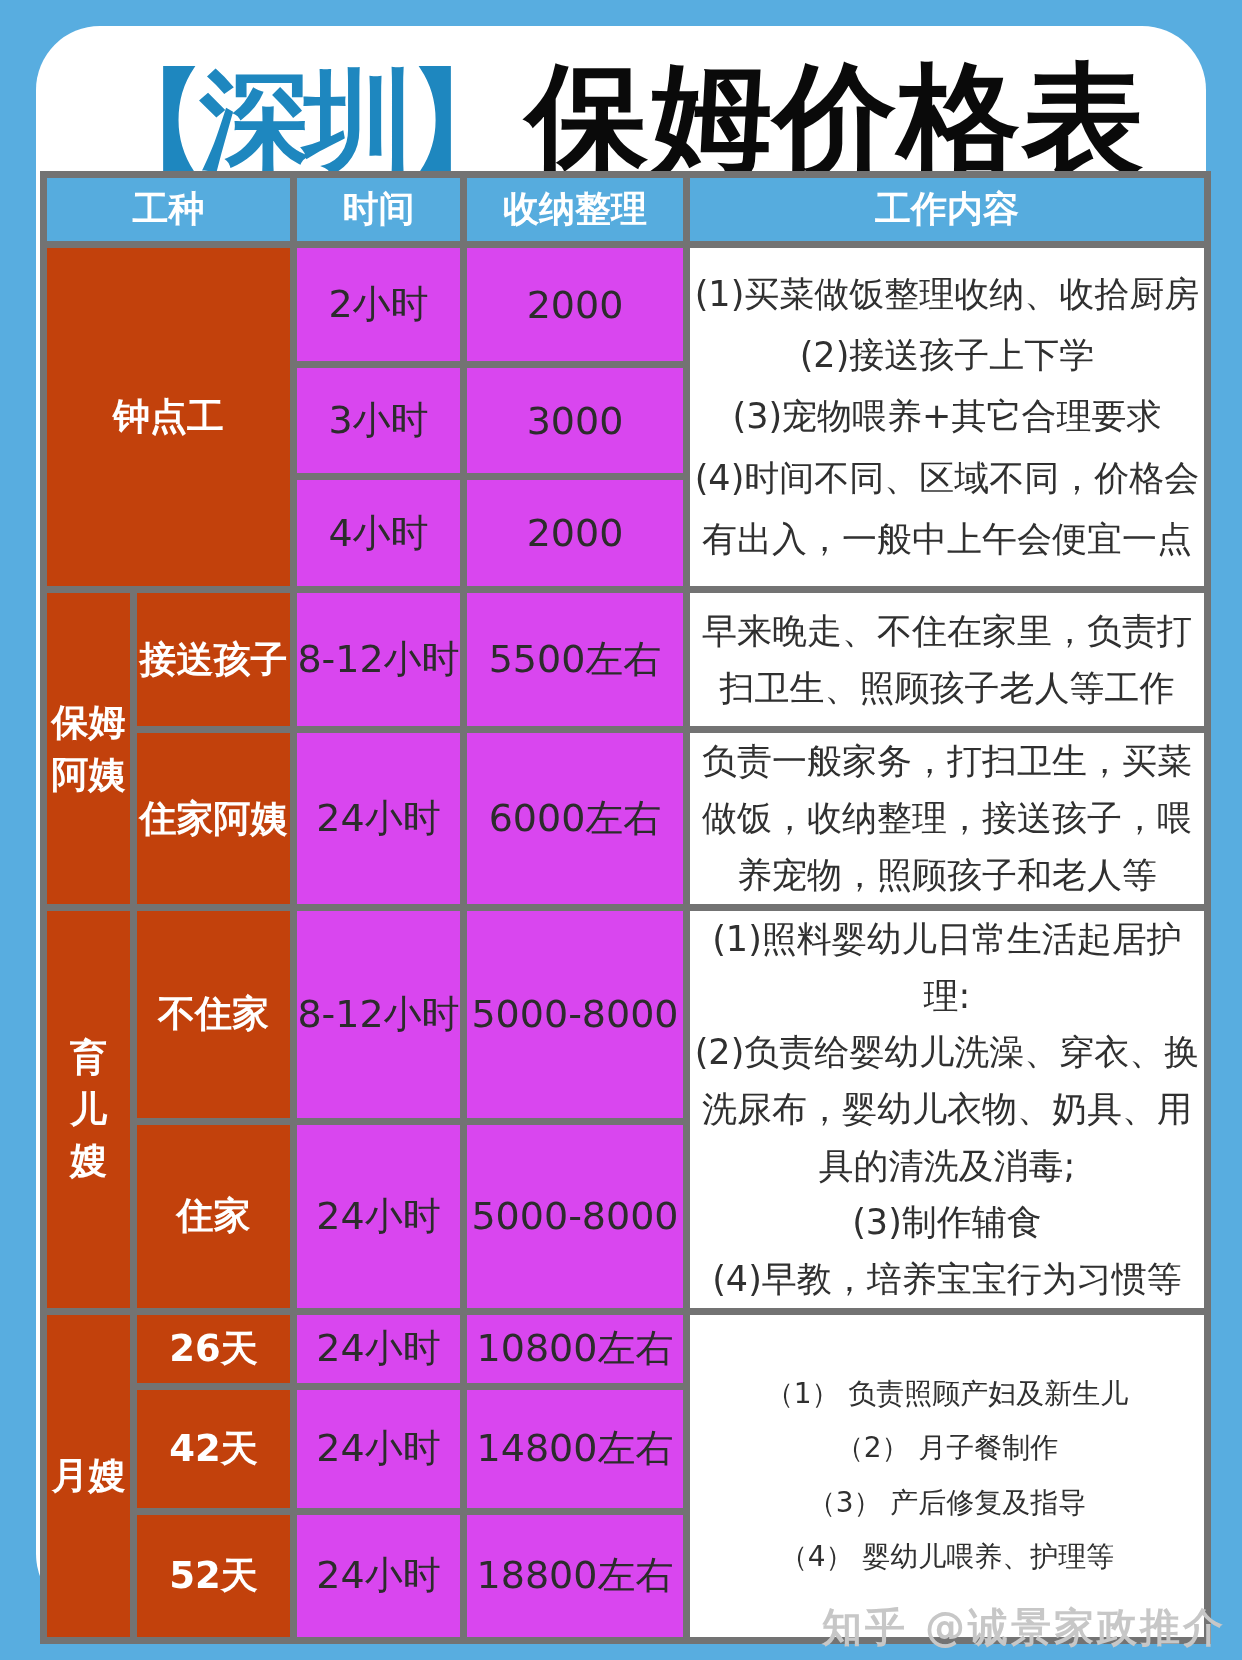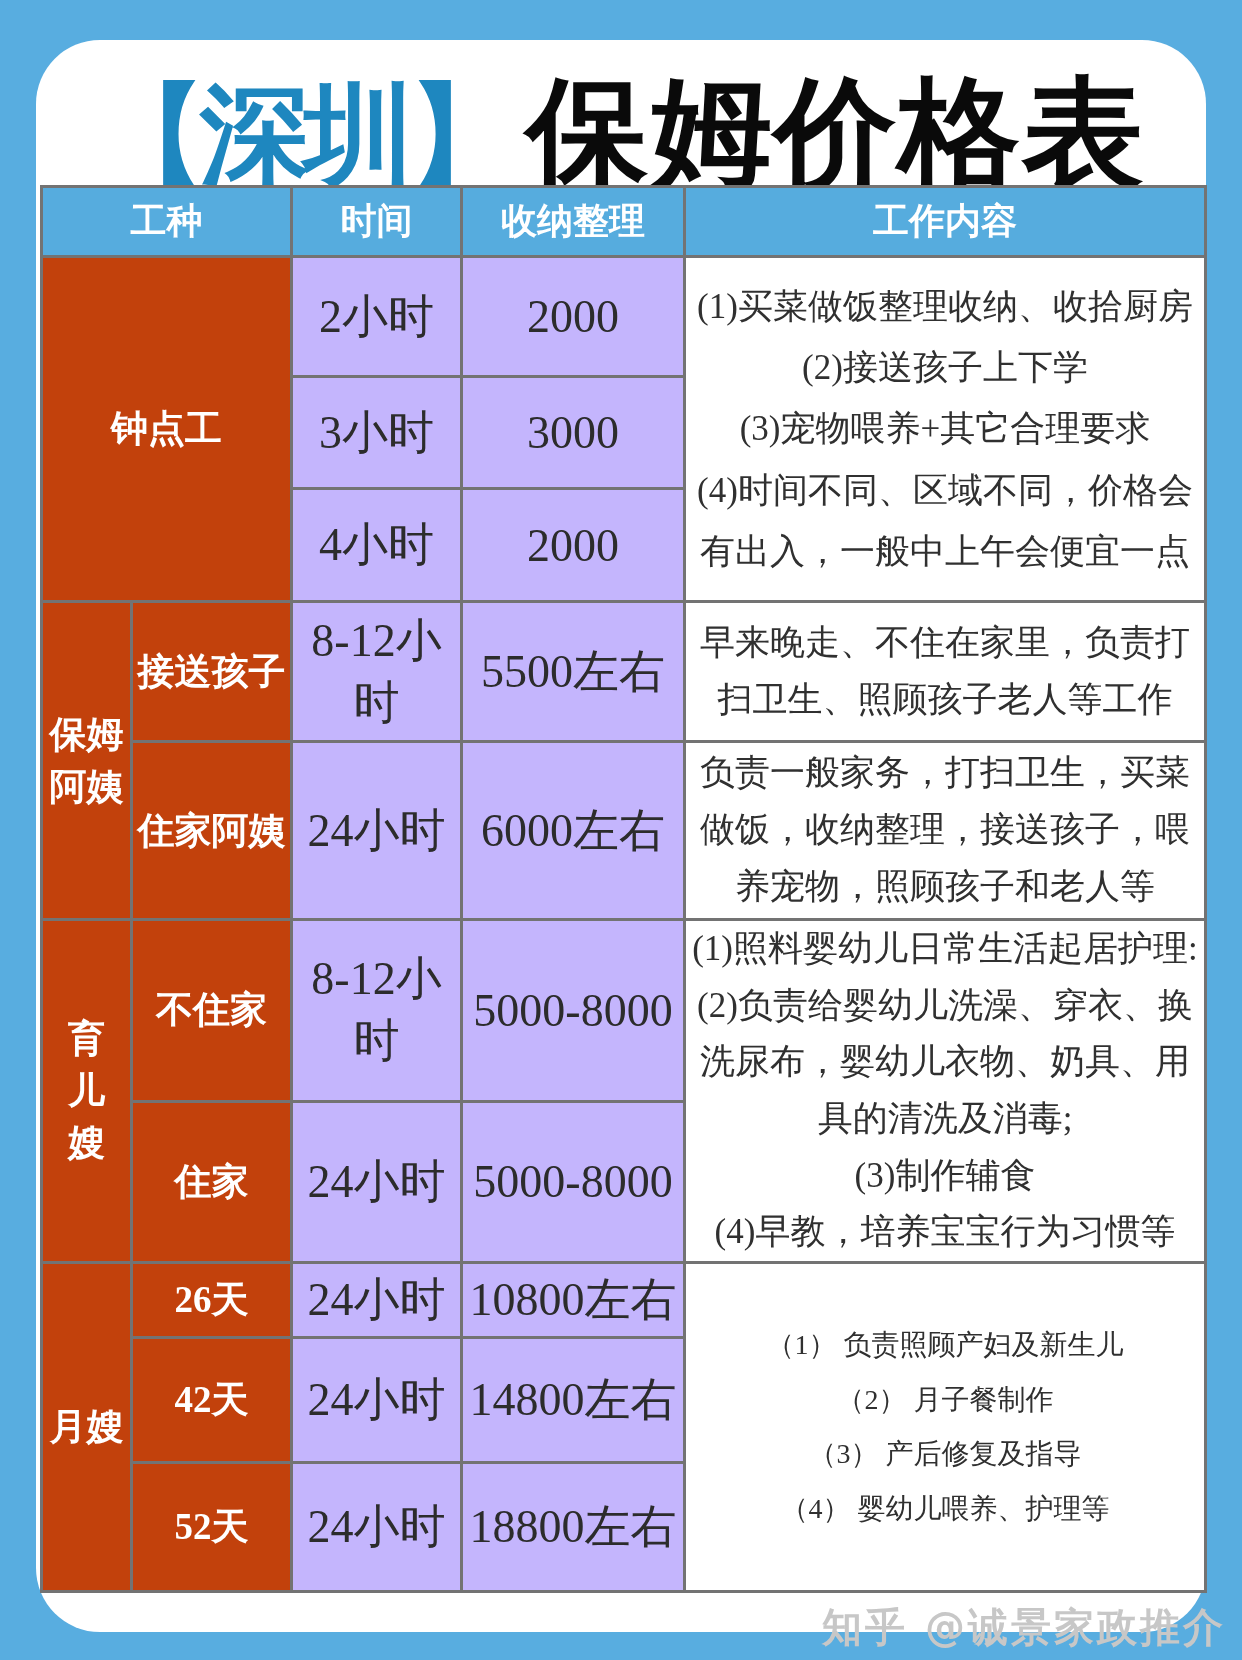--- a/index.html
+++ b/index.html
@@ -5,21 +5,21 @@
   html,body { margin:0; padding:0; }
   body {
     width:1242px; height:1660px;
     position:relative;
     background:#58ADE0;
     font-family:"DejaVu Sans", sans-serif;
     overflow:hidden;
   }
   .card {
     position:absolute;
-    left:36px; top:40px;
+    left:36px; top:26px;
     width:1170px; height:1592px;
     background:#ffffff;
     border-radius:64px;
   }
   .title {
     position:absolute;
     left:0; top:14px; width:100%;
     display:flex; justify-content:center; align-items:center;
     gap:14px;
     white-space:nowrap;
@@ -37,45 +37,44 @@
     letter-spacing:2px;
   }
   table.price {
     position:absolute;
     left:4px; top:145px;
     width:1164px;
     border-collapse:collapse;
     table-layout:fixed;
   }
   table.price td, table.price th {
-    border:3px solid #737373;
+    border:7px solid #737373;
     padding:0;
     text-align:center;
     vertical-align:middle;
     overflow:hidden;
-    font-family:Liberation Serif, serif;
   }
   th.hdr {
     background:#56ACDE;
     color:#ffffff;
     font-size:36px;
     font-weight:700;
   }
   td.blue {
     background:#c2410c;
     color:#ffffff;
     font-size:37px;
     font-weight:700;
     white-space:pre-line;
     line-height:1.4;
   }
   td.val {
-    background:#c4b5fd;
+    background:#d946ef;
     color:#2c2c2c;
-    font-size:46px;
+    font-size:38px;
     font-weight:500;
   }
   td.work {
     background:#ffffff;
     text-align:left;
     color:#303030;
     font-size:35px;
     font-weight:400;
     padding:10px 16px 10px 14px;
     white-space:pre-line;

